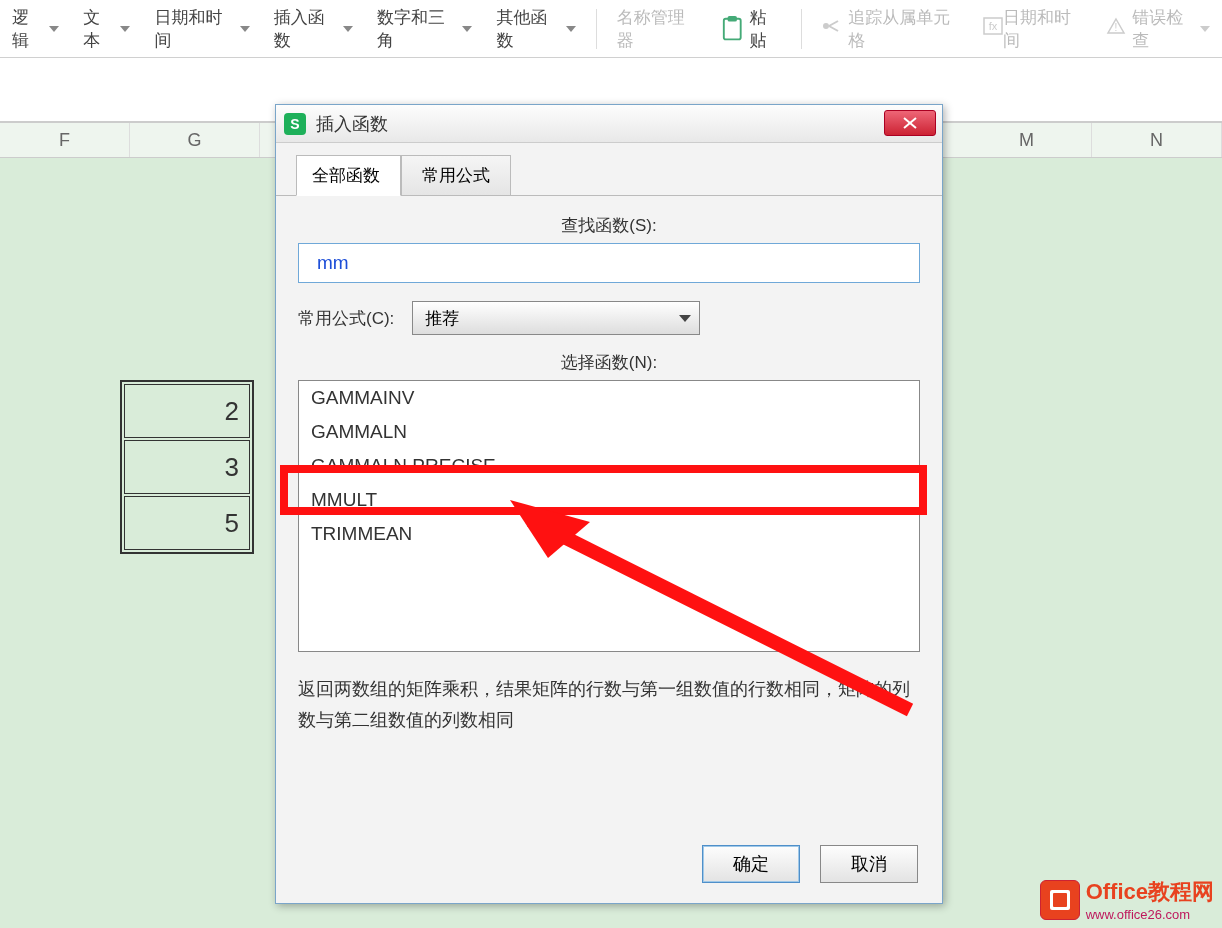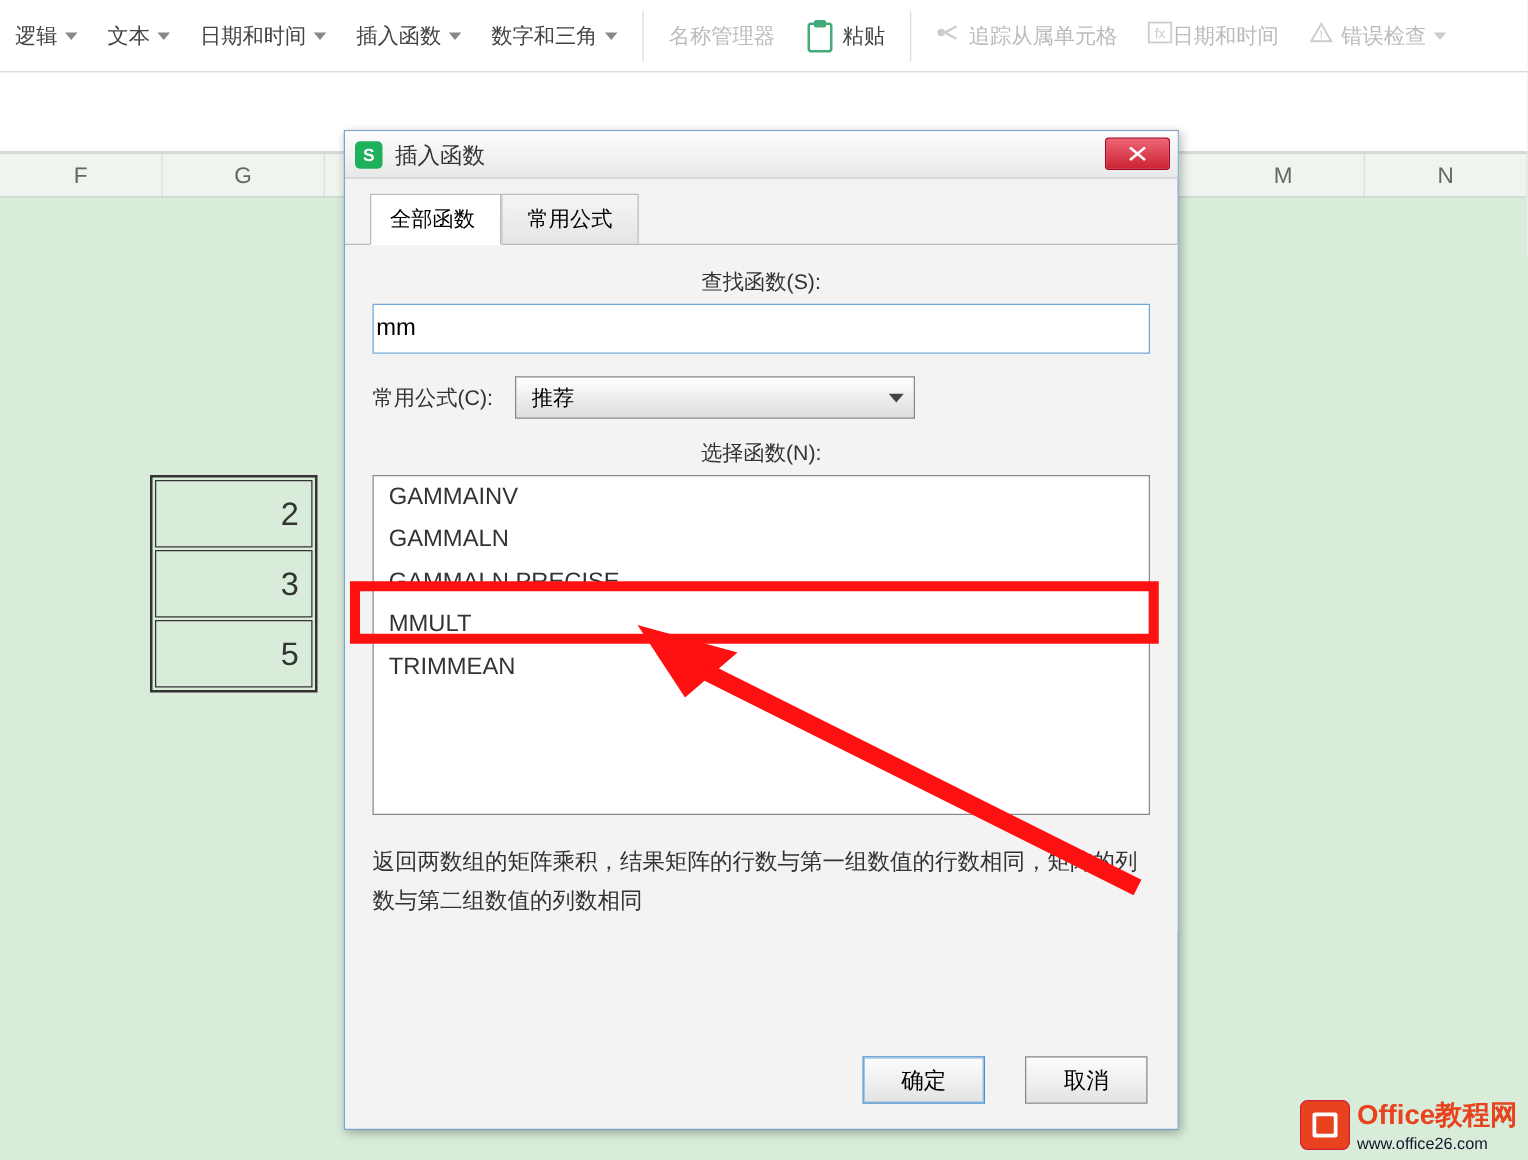--- a/index.html
+++ b/index.html
@@ -191,34 +191,34 @@
     .field-label {
       font-size: 17px;
       color: #333;
       margin-bottom: 6px;
       text-align: center;
     }
     .search-input {
       width: 100%;
       height: 40px;
       border: 1px solid #6fa8d8;
-      padding: 4px 2px;
+      padding: 4px 18px;
       font-size: 19px;
       font-family: "Segoe UI", sans-serif;
-      color: #000000;
+      color: #1d4ed8;
     }
     
     .category-row {
       display: flex;
       align-items: center;
       margin-top: 18px;
     }
     .category-select {
       margin-left: 18px;
-      width: 320px;
+      width: 288px;
       height: 34px;
       border: 1px solid #888;
       background: linear-gradient(#fff, #ddd);
       display: flex;
       align-items: center;
       justify-content: space-between;
       padding: 0 8px 0 12px;
       font-size: 17px;
       cursor: pointer;
     }
@@ -263,21 +263,21 @@
       color: #333;
       margin-top: 22px;
       line-height: 1.7;
     }
     
     .dialog-buttons {
       position: absolute;
       bottom: 20px;
       right: 24px;
       display: flex;
-      gap: 32px;
+      gap: 20px;
     }
     .dlg-btn {
       width: 98px;
       height: 38px;
       border: 1px solid #888;
       background: linear-gradient(#fdfdfd, #e3e3e3);
       font-size: 18px;
       display: flex;
       align-items: center;
       justify-content: center;
@@ -308,21 +308,21 @@
       border-radius: 6px;
       margin-right: 6px;
       display: flex;
       align-items: center;
       justify-content: center;
       color: #fff;
       font-size: 12px;
       border: 1px solid #c23;
     }
     .wm-text .l1 { color: #e8421f; font-size: 22px; font-weight: bold; }
-    .wm-text .l2 { color: #0f172a; font-size: 13px; }
+    .wm-text .l2 { color: #be185d; font-size: 13px; }
   </style>
 </head>
 <body>
 
 <div class="ribbon">
   <div class="ribbon-item">
     <span>逻辑</span>
     <span class="triangle-down"></span>
   </div>
   <div class="ribbon-item">
@@ -332,20 +332,24 @@
   <div class="ribbon-item">
     <span>日期和时间</span>
     <span class="triangle-down"></span>
   </div>
   <div class="ribbon-item">
     <span>插入函数</span>
     <span class="triangle-down"></span>
   </div>
   <div class="ribbon-item">
     <span>数字和三角</span>
+    <span class="triangle-down"></span>
+  </div>
+  <div class="ribbon-item">
+    <span>其他函数</span>
     <span class="triangle-down"></span>
   </div>
   <div class="ribbon-sep"></div>
   <div class="ribbon-item disabled">
     <span>名称管理器</span>
   </div>
   <div class="ribbon-item">
     <span class="paste-icon">
       <svg viewBox="0 0 24 28">
           <rect x="3" y="4" width="18" height="22" rx="2" fill="none" stroke="#4a7" stroke-width="2"></rect>

